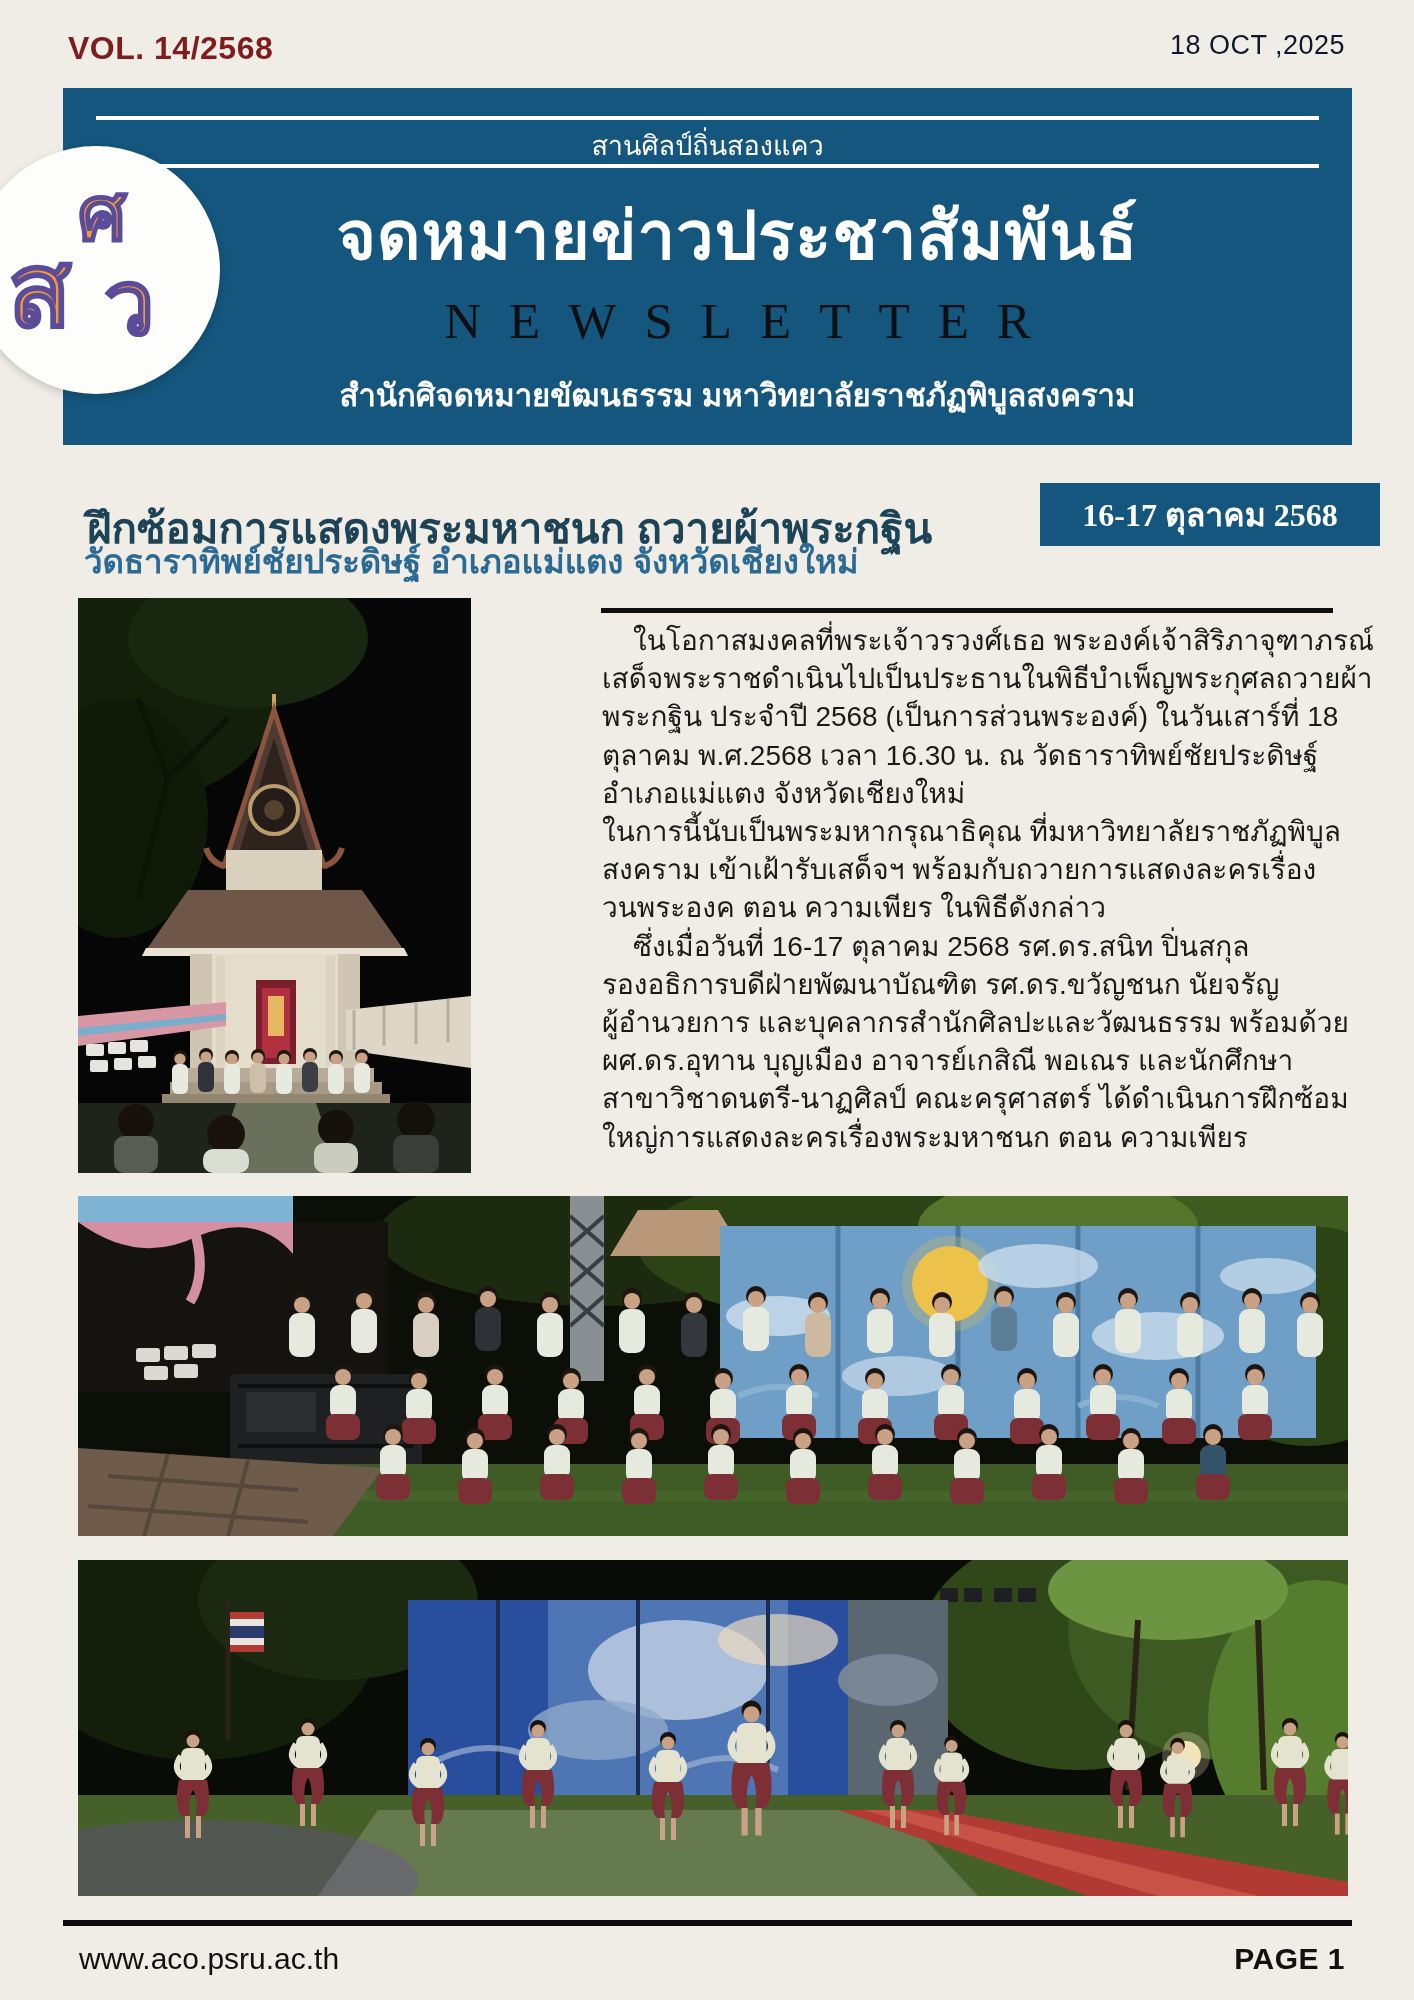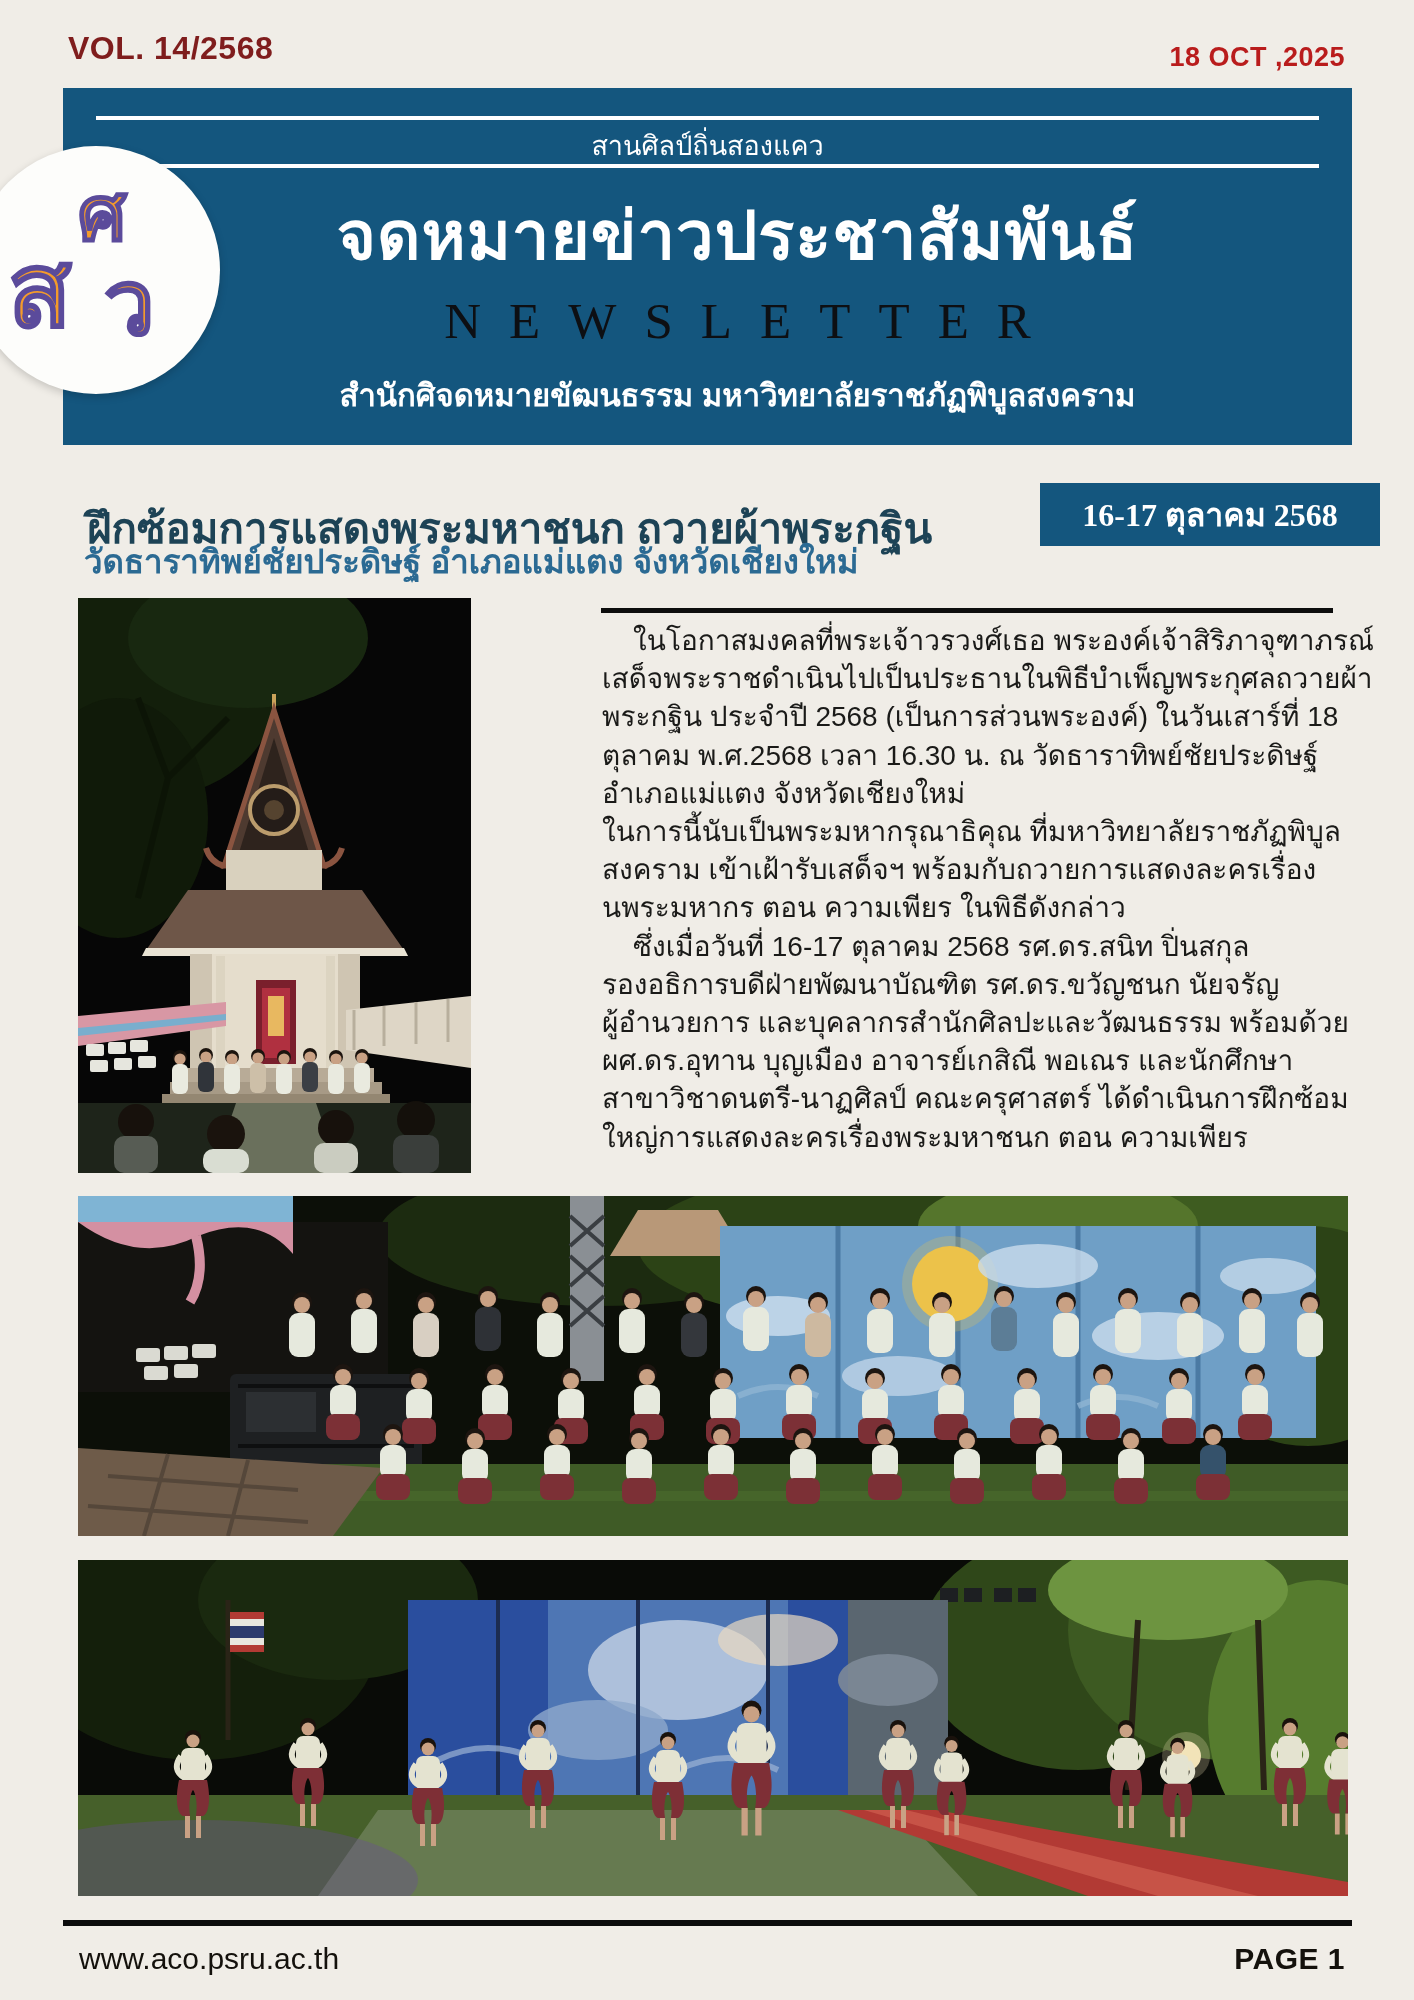--- a/index.html
+++ b/index.html
@@ -3,21 +3,21 @@
 <meta charset="utf-8">
 <style>
   html,body{margin:0;padding:0;background:#d8d5cf;}
   .page{
     position:relative;width:1414px;height:2000px;margin:0 auto;
     background:#f0ede7;overflow:hidden;
     font-family:"Liberation Sans","DejaVu Sans",sans-serif;
   }
   
   .vol{position:absolute;left:68px;top:30px;font-size:32px;font-weight:700;color:#7f1d1d;letter-spacing:.5px;}
-  .issue-date{position:absolute;right:69px;top:30px;font-size:27px;font-weight:700;color:#b91c1c;letter-spacing:.5px;margin-top:12px;}
+  .issue-date{position:absolute;right:69px;top:30px;font-size:27px;font-weight:400;color:#0f172a;letter-spacing:.5px;}
 
   
   .header{position:absolute;left:63px;top:88px;width:1289px;height:357px;background:#14567e;}
   .header .rule{position:absolute;left:33px;right:33px;height:4px;background:#ffffff;}
   .rule-top{top:28px;}
   .rule-bottom{top:76px;}
   .tagline{position:absolute;top:36px;left:0;right:0;text-align:center;color:#ffffff;font-size:27px;font-weight:500;}
   .title-th{position:absolute;top:94px;left:60px;right:0;text-align:center;color:#ffffff;font-size:67px;font-weight:700;letter-spacing:1px;}
   .title-en{position:absolute;top:204px;left:60px;right:0;text-align:center;color:#0d0f13;
     font-family:"Liberation Serif","DejaVu Serif",serif;font-size:51px;font-weight:500;
@@ -164,21 +164,21 @@
   </div>
 
   <div class="article-body">
       <div class="line">    ในโอกาสมงคลที่พระเจ้าวรวงศ์เธอ พระองค์เจ้าสิริภาจุฑาภรณ์</div>
       <div class="line">เสด็จพระราชดำเนินไปเป็นประธานในพิธีบำเพ็ญพระกุศลถวายผ้า</div>
       <div class="line">พระกฐิน ประจำปี 2568 (เป็นการส่วนพระองค์) ในวันเสาร์ที่ 18</div>
       <div class="line">ตุลาคม พ.ศ.2568 เวลา 16.30 น. ณ วัดธาราทิพย์ชัยประดิษฐ์</div>
       <div class="line">อำเภอแม่แตง จังหวัดเชียงใหม่</div>
       <div class="line">ในการนี้นับเป็นพระมหากรุณาธิคุณ ที่มหาวิทยาลัยราชภัฏพิบูล</div>
       <div class="line">สงคราม เข้าเฝ้ารับเสด็จฯ พร้อมกับถวายการแสดงละครเรื่อง</div>
-      <div class="line">นพระมหากร ตอน ความเพียร ในพิธีดังกล่าว</div>
+      <div class="line">วนพระองค ตอน ความเพียร ในพิธีดังกล่าว</div>
       <div class="line">    ซึ่งเมื่อวันที่ 16-17 ตุลาคม 2568 รศ.ดร.สนิท ปิ่นสกุล</div>
       <div class="line">รองอธิการบดีฝ่ายพัฒนาบัณฑิต รศ.ดร.ขวัญชนก นัยจรัญ</div>
       <div class="line">ผู้อำนวยการ และบุคลากรสำนักศิลปะและวัฒนธรรม พร้อมด้วย</div>
       <div class="line">ผศ.ดร.อุทาน บุญเมือง อาจารย์เกสิณี พอเณร และนักศึกษา</div>
       <div class="line">สาขาวิชาดนตรี-นาฏศิลป์ คณะครุศาสตร์ ได้ดำเนินการฝึกซ้อม</div>
       <div class="line">ใหญ่การแสดงละครเรื่องพระมหาชนก ตอน ความเพียร</div>
     </div>
 
   <div class="photo photo-group">
     <svg viewBox="0 0 1270 340" preserveAspectRatio="none">

